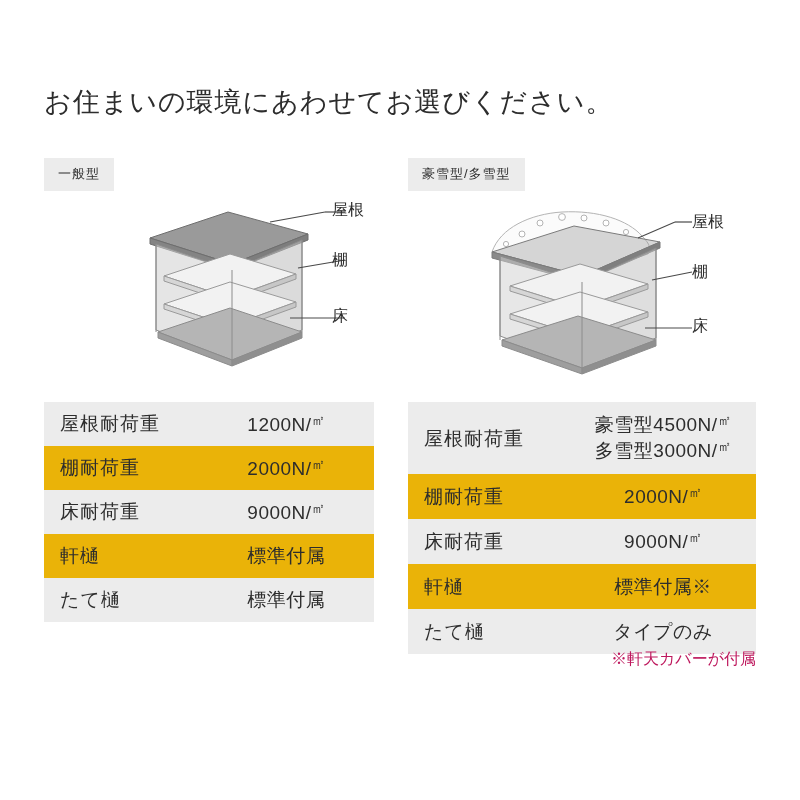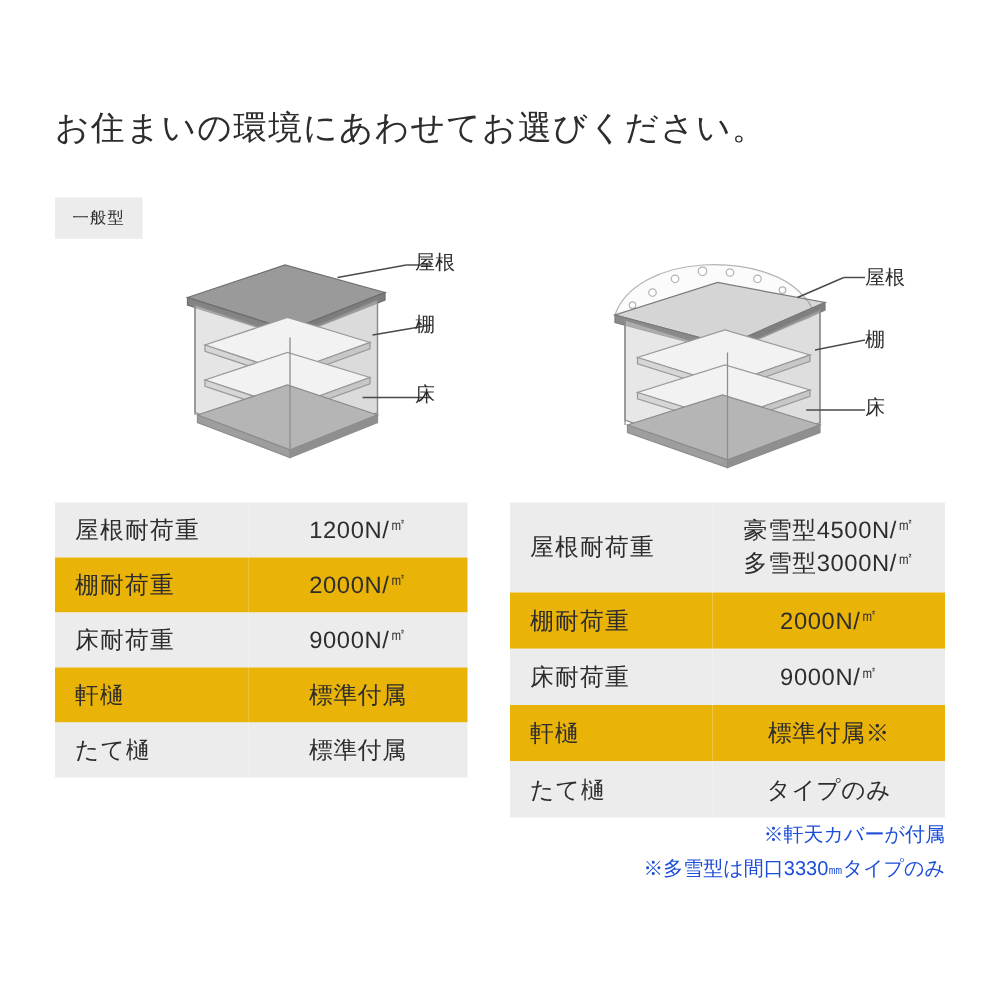--- a/index.html
+++ b/index.html
@@ -106,22 +106,21 @@
   }
 
   .notes {
     position: absolute;
     left: 408px;
     top: 645px;
     width: 348px;
     text-align: right;
     font-size: 16px;
     line-height: 1.7;
-    color: #1d4ed8;
-    margin-top: 10px;
+    color: #be185d;
   }
   .notes div { white-space: nowrap; }
 </style>
 </head>
 <body>
 
 <div class="page">
 
   <div class="headline">お住まいの環境にあわせてお選びください。</div>
 
@@ -179,20 +178,21 @@
       <td class="key">軒樋</td>
       <td class="val">標準付属</td>
     </tr>
     <tr class="odd">
       <td class="key">たて樋</td>
       <td class="val">標準付属</td>
     </tr>
   </tbody>
     </table>
 
+  <div class="col-title right">豪雪型/多雪型</div>
 
   <svg class="illus right" width="290" height="190" viewBox="0 0 290 190">
 
     <path d="M22,62 C30,38 60,24 92,22 C128,20 158,30 172,46 C180,54 182,60 178,64 L112,86 Z" fill="#fbfbfb" stroke="#b4b4b4" stroke-width="1"></path>
     <circle cx="52" cy="44" r="3" fill="#ffffff" stroke="#b4b4b4" stroke-width="1"></circle>
     <circle cx="70" cy="33" r="3" fill="#ffffff" stroke="#b4b4b4" stroke-width="1"></circle>
     <circle cx="92" cy="27" r="3.4" fill="#ffffff" stroke="#b4b4b4" stroke-width="1"></circle>
     <circle cx="114" cy="28" r="3" fill="#ffffff" stroke="#b4b4b4" stroke-width="1"></circle>
     <circle cx="136" cy="33" r="3" fill="#ffffff" stroke="#b4b4b4" stroke-width="1"></circle>
     <circle cx="156" cy="42" r="2.6" fill="#ffffff" stroke="#b4b4b4" stroke-width="1"></circle>
@@ -252,16 +252,15 @@
     </tr>
     <tr class="odd">
       <td class="key">たて樋</td>
       <td class="val">タイプのみ</td>
     </tr>
   </tbody>
     </table>
 
   <div class="notes">
     <div>※軒天カバーが付属</div>
-    <div>※多雪型は間口3330<span class="small-mm">㎜</span>タイプのみ</div>
   </div>
 
 </div>
 
 </body></html>

